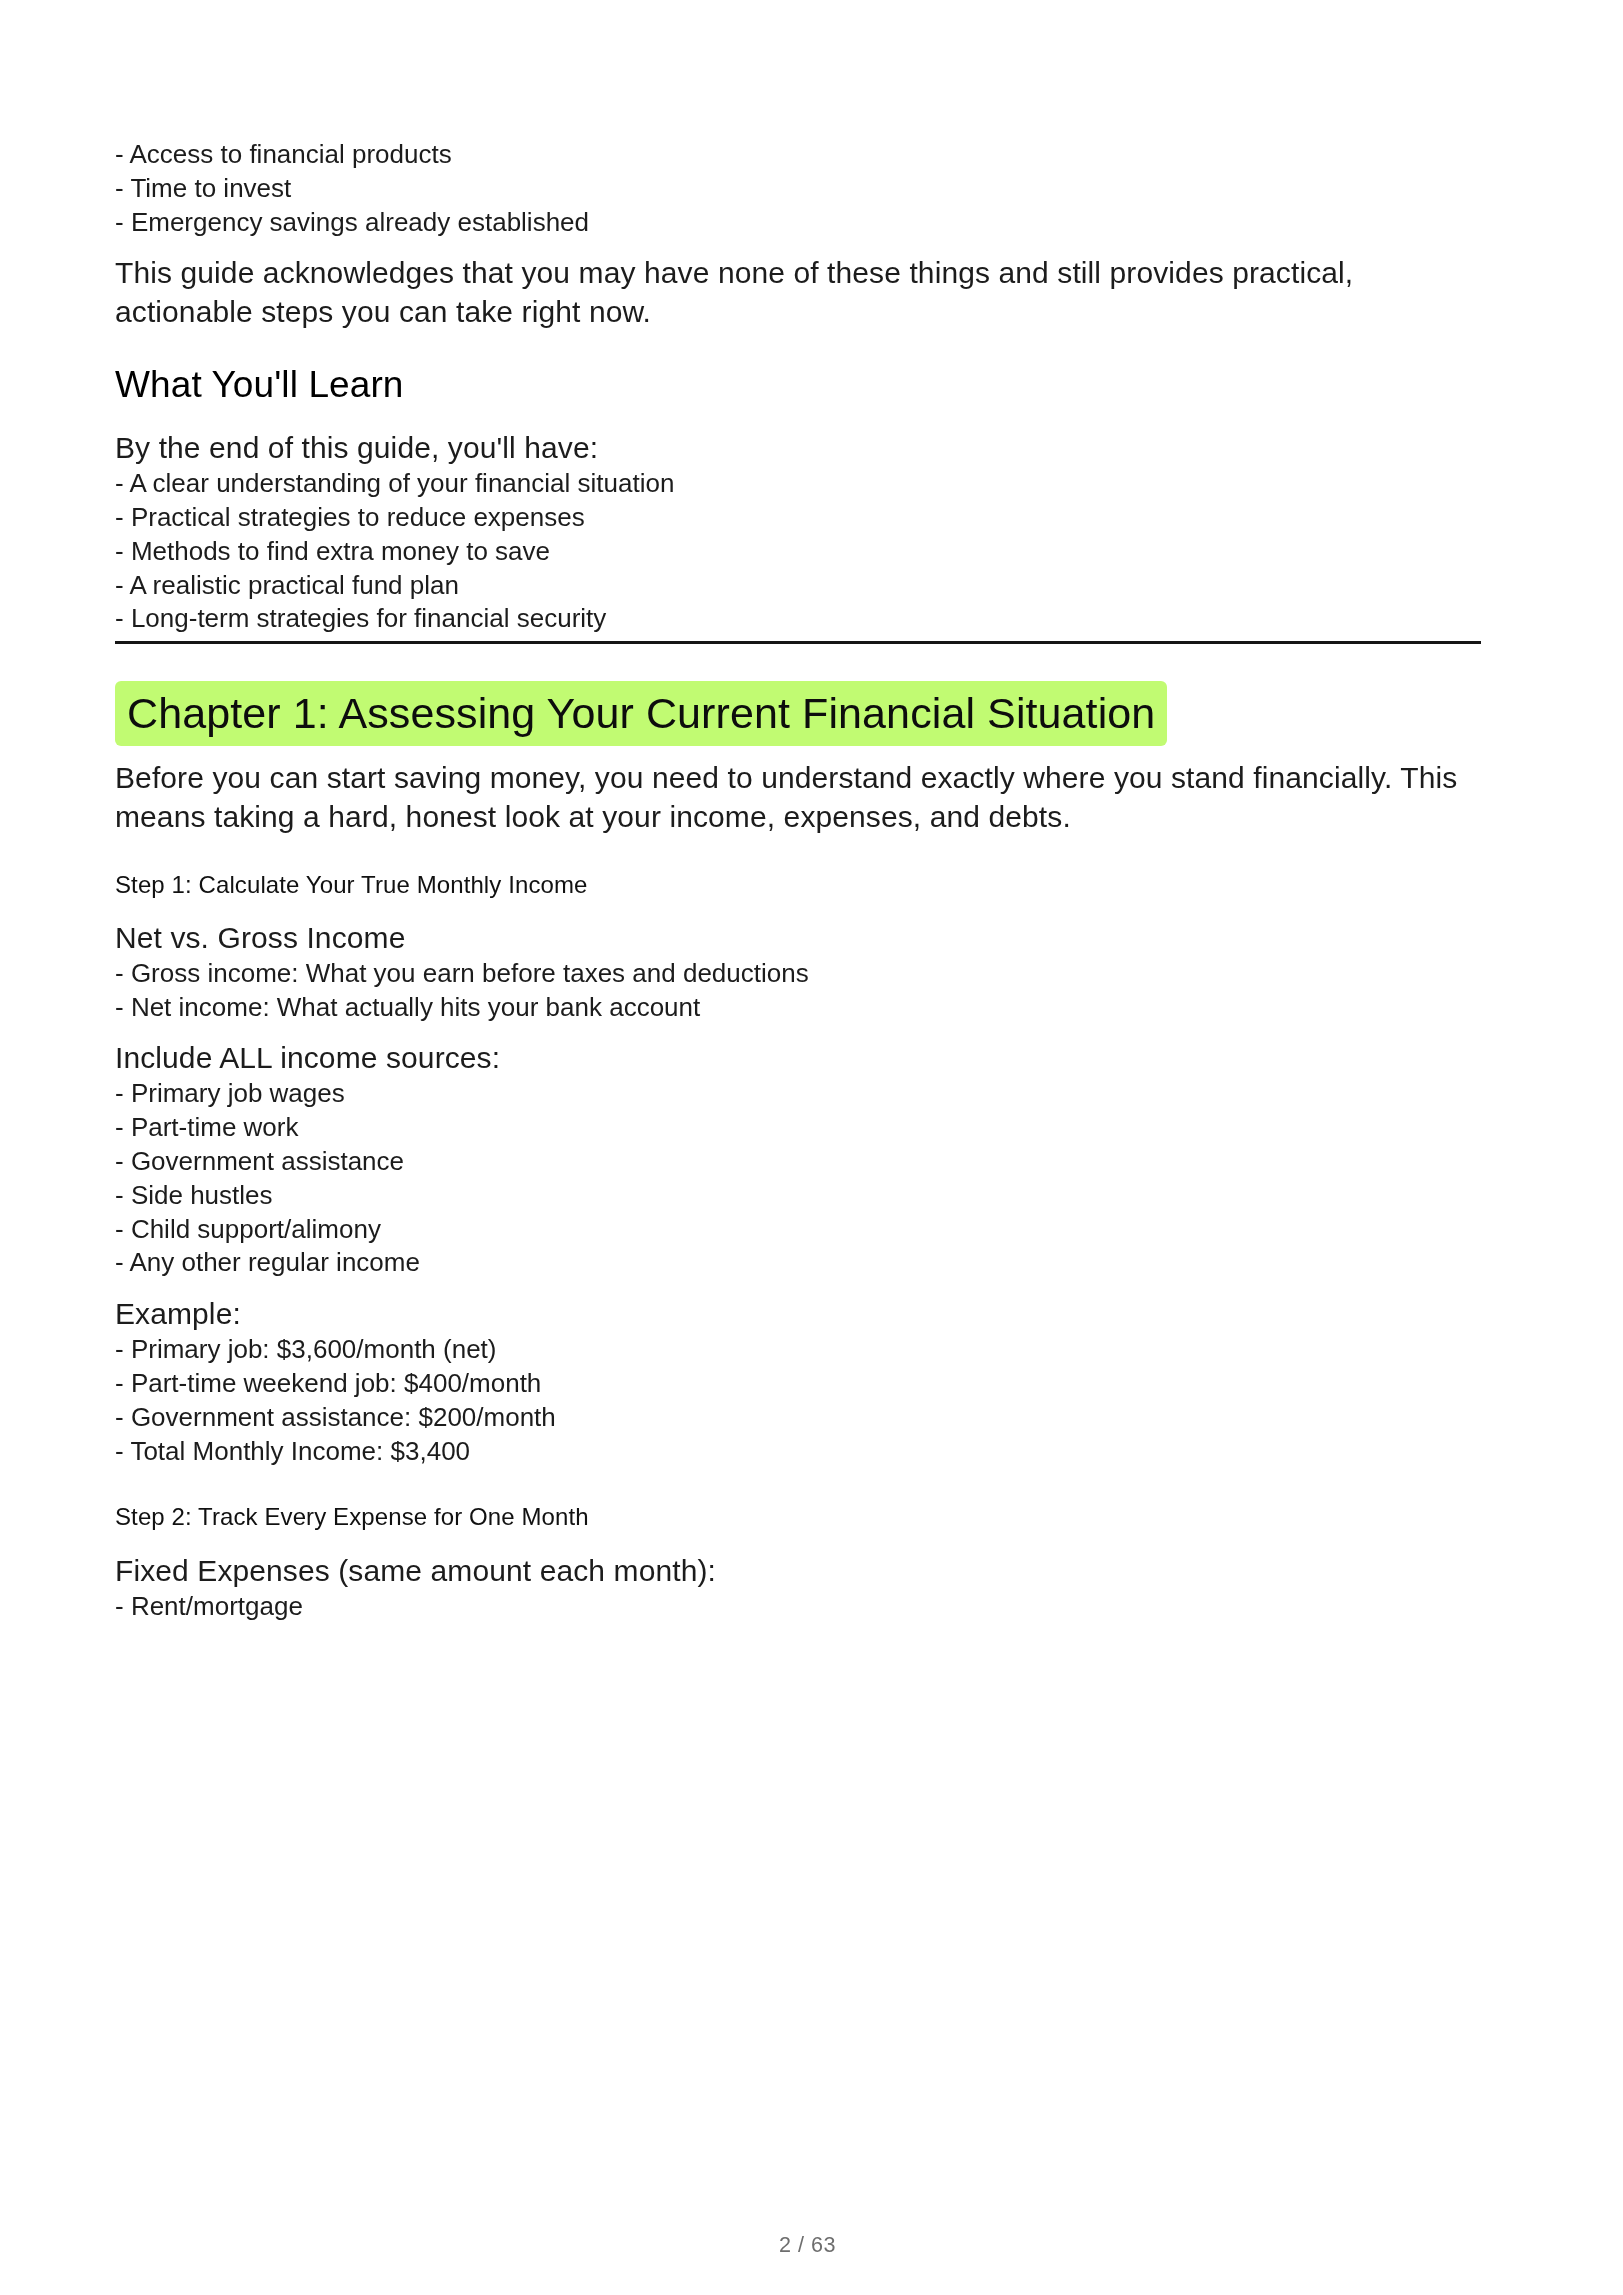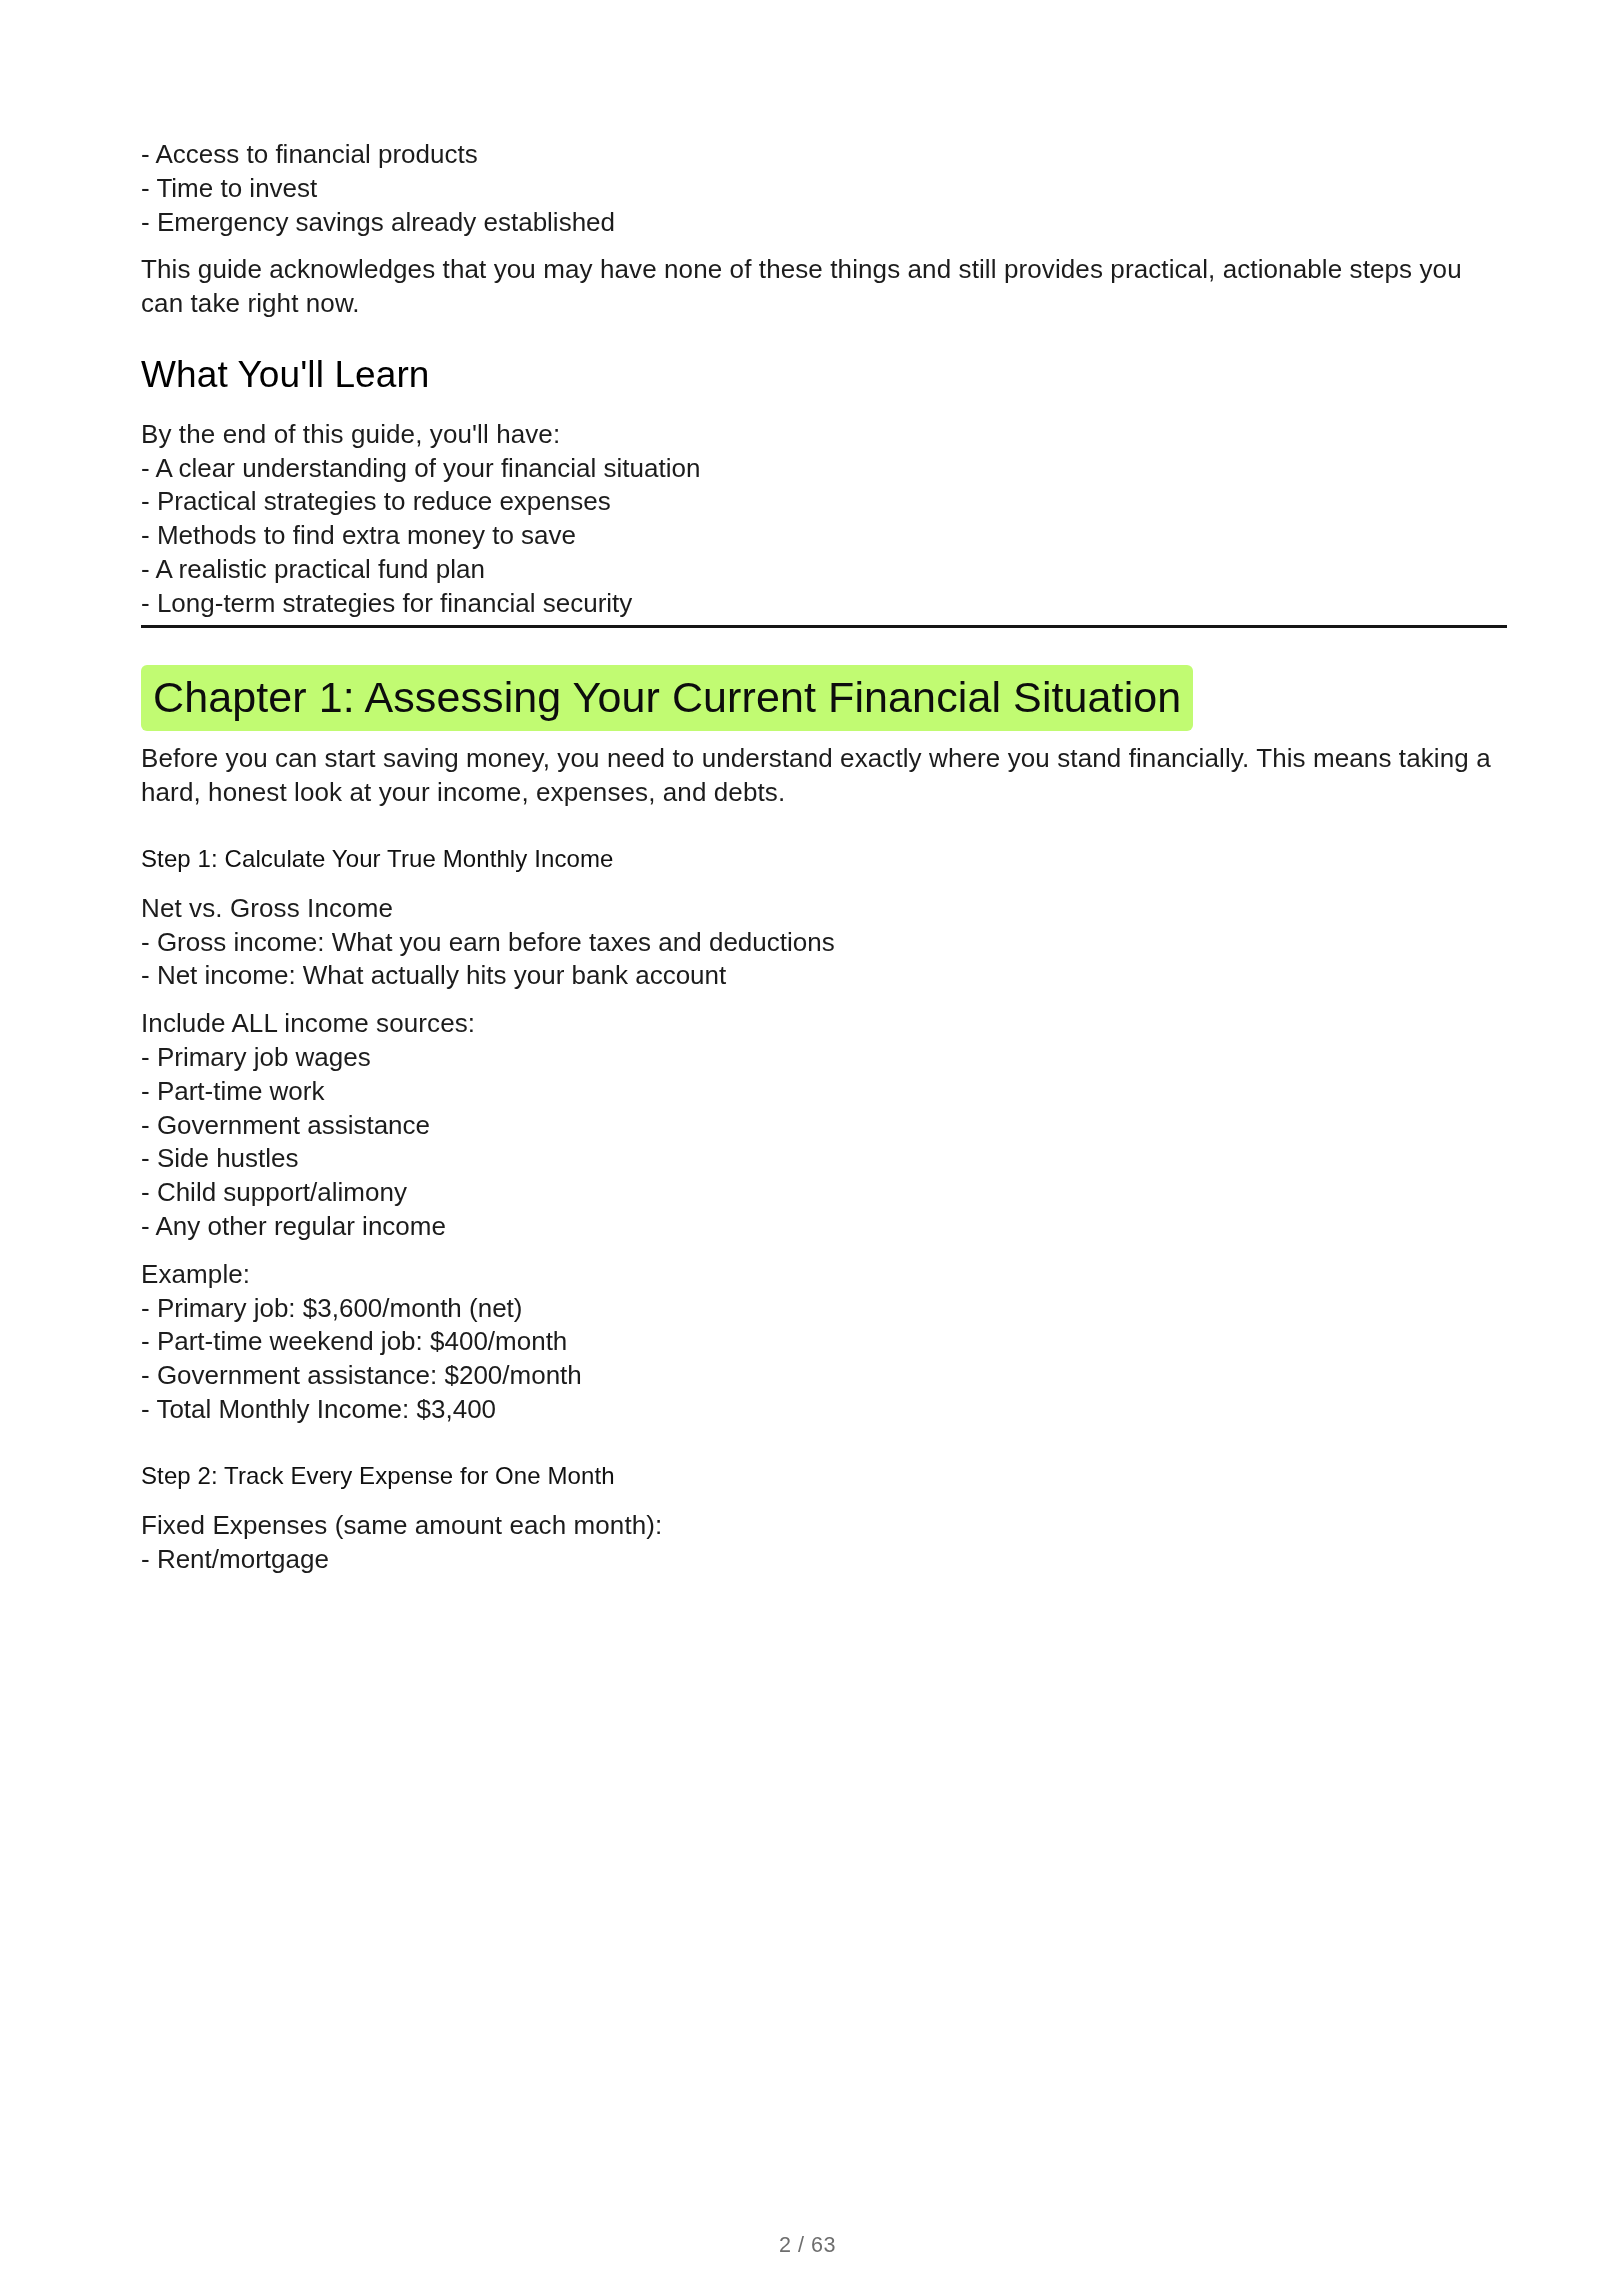--- a/index.html
+++ b/index.html
@@ -18,28 +18,28 @@
   .page {
     position: relative;
     width: 1623px;
     height: 2295px;
     background: #ffffff;
     overflow: hidden;
   }
 
   .page-body {
     position: absolute;
-    left: 141px;
+    left: 115px;
     top: 138px;
     width: 1366px;
   }
 
   
   .para {
-    font-size: 26px;
+    font-size: 30px;
     line-height: 1.3;
     color: #1c1c1c;
     margin: 0 0 14px 0;
     letter-spacing: 0.1px;
     font-weight: 400;
   }
   .para.tight { margin-bottom: 0; }
 
   .list {
     margin: 0;

